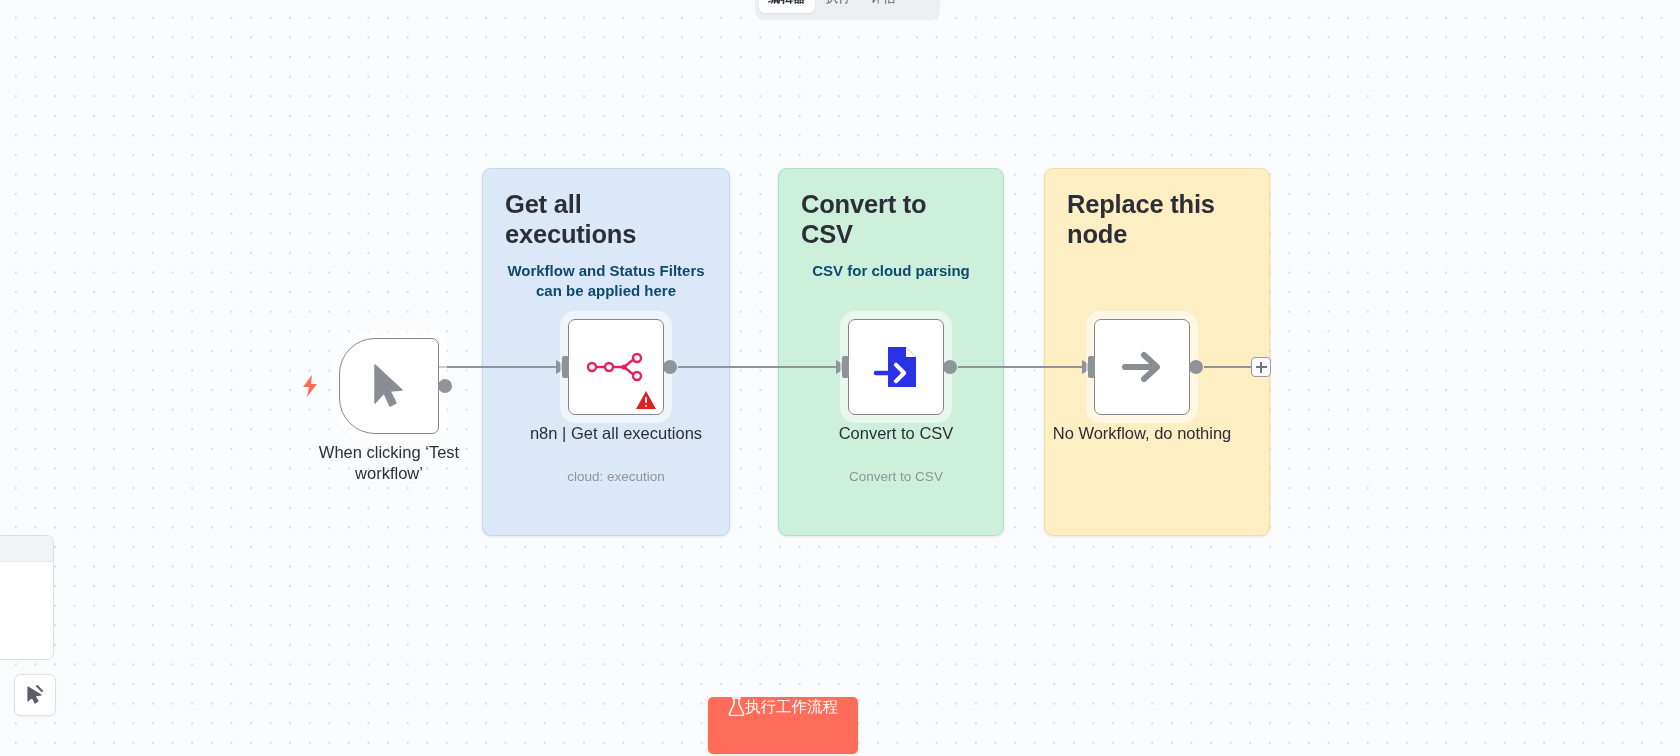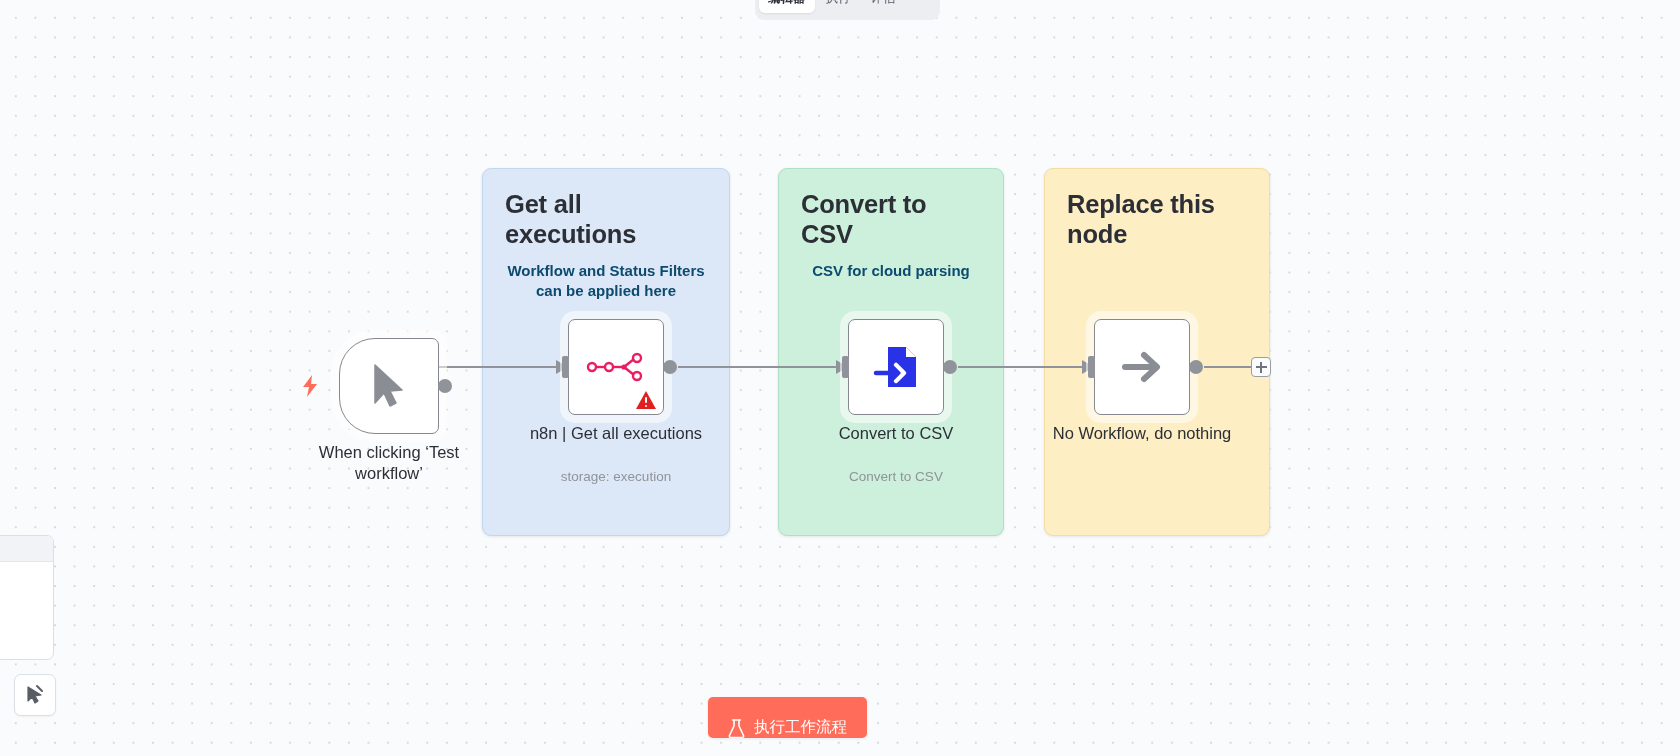--- a/index.html
+++ b/index.html
@@ -182,29 +182,29 @@
     position: absolute;
     background: #6f737b;
   }
   .plus-btn::before { width: 11px; height: 1.6px; }
   .plus-btn::after  { width: 1.6px; height: 11px; }
 
   
   .exec-btn {
     position: absolute;
     left: 708px; top: 697px;
-    height: 41px;
+    height: 57px;
     padding: 0 20px;
     background: #ff6d5a;
     border: none;
     border-radius: 5px;
     color: #ffffff;
     font-size: 15.5px;
     font-family: "Liberation Sans", "DejaVu Sans", sans-serif;
-    display: flex; align-items: flex-end; gap: 9px;
+    display: flex; align-items: flex-start; 
     cursor: pointer;
     z-index: 30;
     box-shadow: 0 1px 3px rgba(0,0,0,.08);
   }
 
   
   .log-panel {
     position: absolute;
     left: -32px; top: 535px;
     width: 86px; height: 125px;
@@ -296,21 +296,21 @@
         <circle cx="38" cy="17" r="2.6" fill="#ea1d61"></circle>
       </svg>
       <svg class="warn-icon" viewBox="0 0 22 20">
         <path d="M11 1 L21 19 L1 19 Z" fill="#e02020"></path>
         <rect x="10" y="7" width="2" height="6" fill="#ffffff" rx="1"></rect>
         <rect x="10" y="15" width="2" height="2" fill="#ffffff" rx="1"></rect>
       </svg>
       <div class="port-out"></div>
     </div>
     <div class="node-label">n8n | Get all executions</div>
-    <div class="node-sublabel">storage: execution</div>
+    <div class="node-sublabel">cloud: execution</div>
   </div>
 
   <div class="node" style="left:848px; top:319px;">
     <div class="node-box">
       <div class="port-in"></div>
       <svg width="52" height="52" viewBox="0 0 52 52">
         <path d="M18 6 H36 L46 16 V46 H18 Z" fill="#2a32e8"></path>
         <path d="M36 6 L46 16 H36 Z" fill="#ffffff"></path>
         <path d="M26 24 L34 32 L26 40" stroke="#ffffff" stroke-width="4.5" fill="none" stroke-linecap="round" stroke-linejoin="round"></path>
         <line x1="6" y1="32" x2="27" y2="32" stroke="#2a32e8" stroke-width="4.5" stroke-linecap="round"></line>

